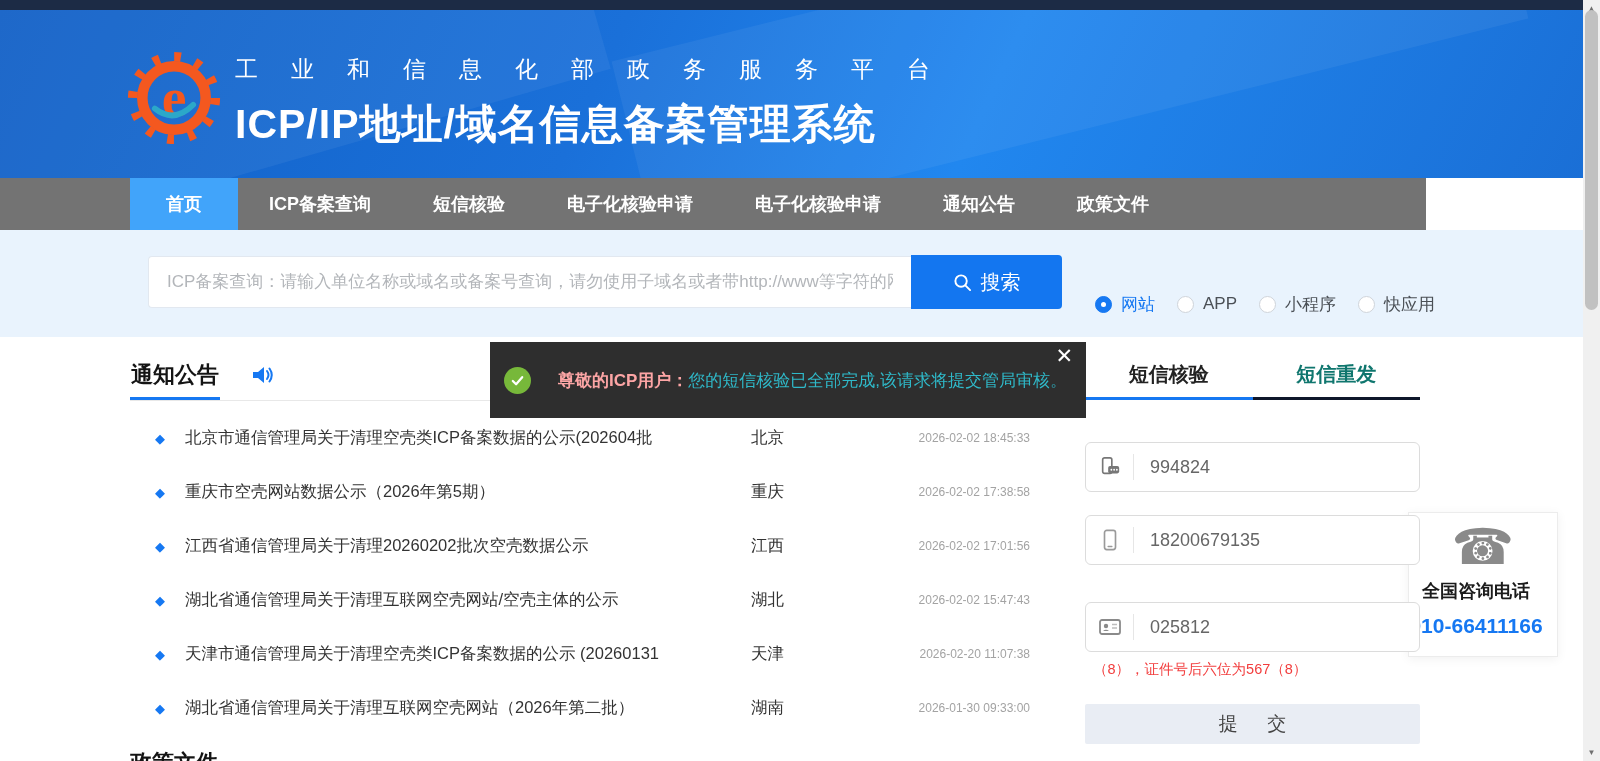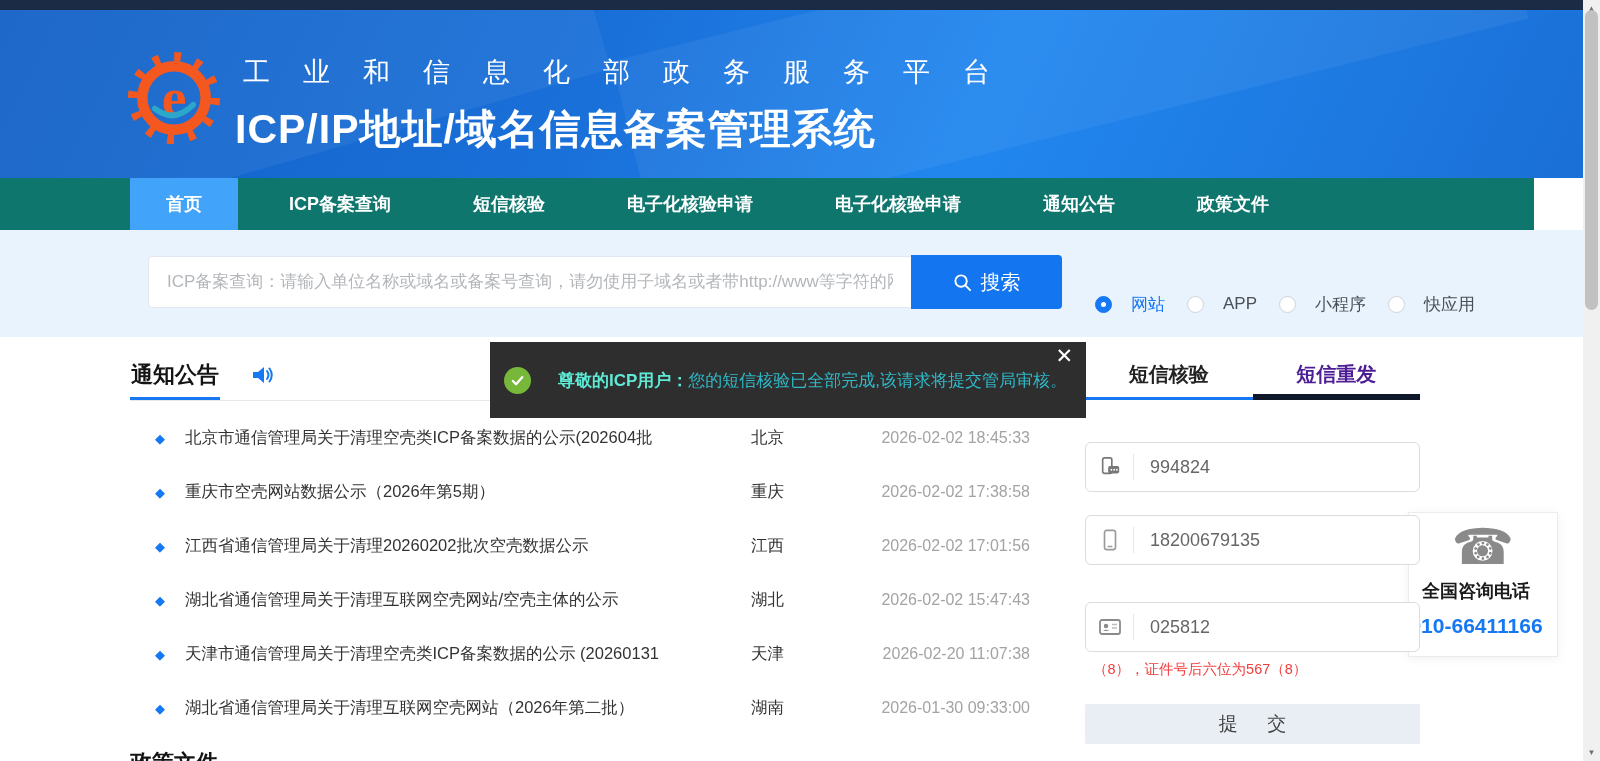--- a/index.html
+++ b/index.html
@@ -11,65 +11,65 @@
   .topstrip{position:absolute;left:0;top:0;width:1583px;height:10px;background:#1c2b45;}
 
   
   .hdr{position:absolute;left:0;top:10px;width:1583px;height:168px;overflow:hidden;
        background:linear-gradient(115deg,#1160c6 0%,#1a70d9 38%,#2187ef 62%,#1a6fd6 100%);}
   .streak{position:absolute;background:rgba(255,255,255,0.055);}
   .s1{left:-180px;top:-160px;width:760px;height:330px;transform:rotate(-16deg);}
   .s2{left:620px;top:-60px;width:900px;height:180px;transform:rotate(-14deg);}
   .logo{position:absolute;left:126px;top:34px;width:96px;height:108px;}
   .titles{position:absolute;left:235px;top:44px;color:#fff;}
-  .platform{font-size:27px;letter-spacing:33px;white-space:nowrap;margin-left:8px;}
+  .platform{font-size:23px;letter-spacing:33px;white-space:nowrap;}
   .system{font-size:41px;font-weight:bold;margin-top:12px;letter-spacing:1px;white-space:nowrap;}
 
   
-  .nav{position:absolute;left:0;top:178px;width:1534px;height:52px;background:#0f766e;display:flex;padding-left:130px;box-sizing:border-box;gap:20px;}
+  .nav{position:absolute;left:0;top:178px;width:1426px;height:52px;background:#737373;display:flex;padding-left:130px;box-sizing:border-box;}
   .nav-item{height:52px;line-height:52px;padding:0 31px;color:#fff;font-size:18px;font-weight:bold;cursor:pointer;white-space:nowrap;}
   .nav-item.active{background:#41a4fa;padding:0 36px;}
 
   
   .search-sec{position:absolute;left:0;top:230px;width:1583px;height:107px;background:#e9f3fd;}
   .search-input{position:absolute;left:148px;top:26px;width:763px;height:52px;border:1px solid #e2e8f0;border-right:none;
        border-radius:4px 0 0 4px;box-sizing:border-box;padding:0 18px;font-size:17px;color:#333;outline:none;
        font-family:"Liberation Sans","DejaVu Sans",sans-serif;}
   .search-input::placeholder{color:#b3b6ba;}
   .search-btn{position:absolute;left:911px;top:25px;width:151px;height:54px;background:#1376f0;color:#fff;border:none;
        border-radius:0 4px 4px 0;font-size:20px;display:flex;align-items:center;justify-content:center;gap:9px;cursor:pointer;
        font-family:Liberation Mono, monospace;}
   .radios{position:absolute;left:1095px;top:62px;height:24px;display:flex;align-items:center;}
-  .radio{display:flex;align-items:center;gap:19px;margin-right:22px;font-size:17px;color:#4a4f55;cursor:pointer;}
+  .radio{display:flex;align-items:center;gap:9px;margin-right:22px;font-size:17px;color:#4a4f55;cursor:pointer;}
   .radio:last-child{margin-right:0;}
   .rb{width:17px;height:17px;border-radius:50%;background:#fff;border:1px solid #cfd4da;box-sizing:border-box;position:relative;}
   .rb.on{background:#1678f2;border-color:#1678f2;}
   .rb.on::after{content:"";position:absolute;left:5px;top:5px;width:5px;height:5px;border-radius:50%;background:#fff;}
   .radio.sel{color:#1678f2;}
 
   
   .content{position:absolute;left:0;top:337px;width:1583px;height:424px;background:#fff;}
 
   
   .notices{position:absolute;left:130px;top:15px;width:900px;}
   .sec-head{height:48px;border-bottom:1px solid #e8e8e8;position:relative;}
   .sec-head h2{margin:0;display:inline-block;font-size:22px;font-weight:bold;color:#141414;line-height:45px;border-bottom:3px solid #1678f2;padding:0 1px;}
   .speaker{position:absolute;left:120px;top:11px;width:24px;height:24px;}
   .nlist{list-style:none;margin:10px 0 0 0;padding:0;}
   .nrow{height:54px;display:flex;align-items:center;cursor:pointer;}
   .dia{width:30px;padding-left:25px;color:#1678f2;font-size:13px;flex:none;}
   .nt{width:548px;font-size:16.5px;color:#333;white-space:nowrap;overflow:hidden;flex:none;}
   .nr{width:115px;padding-left:18px;font-size:16.5px;color:#333;flex:none;}
-  .nd{flex:1;text-align:right;font-size:16px;color:#a3a3a3;white-space:nowrap;}
+  .nd{flex:1;text-align:right;font-size:12px;color:#a3a3a3;white-space:nowrap;}
   .partial-head{position:absolute;left:130px;top:411px;font-size:22px;font-weight:bold;color:#141414;white-space:nowrap;}
 
   
   .sms{position:absolute;left:1085px;top:15px;width:335px;}
   .tabs{display:flex;height:48px;}
-  .tab{flex:1;text-align:center;line-height:44px;font-size:20px;font-weight:bold;color:#4c1d95;border-bottom:6px solid #0f172a;cursor:pointer;box-sizing:border-box;}
+  .tab{flex:1;text-align:center;line-height:44px;font-size:20px;font-weight:bold;color:#0f766e;border-bottom:3px solid #0f172a;cursor:pointer;box-sizing:border-box;}
   .tab.active{color:#222;border-bottom:3px solid #1678f2;}
   .field{position:absolute;left:0;width:335px;height:50px;background:#fff;border:1px solid #dcdcdc;border-radius:6px;
        box-sizing:border-box;display:flex;align-items:center;z-index:3;}
   .f1{top:90px}.f2{top:163px}.f3{top:250px}
   .f-ic{width:47px;height:26px;display:flex;align-items:center;justify-content:center;border-right:1px solid #e6e6e6;flex:none;}
   .field input{border:none;outline:none;background:transparent;font-size:18px;color:#666;padding-left:16px;width:250px;
        font-family:"Liberation Sans","DejaVu Sans",sans-serif;}
   .note{position:absolute;left:2px;top:306px;width:400px;font-size:14.5px;color:#f23d3d;line-height:23px;z-index:3;}
   .note .l2{padding-left:6px;}
   .submit{position:absolute;left:0;top:352px;width:335px;height:40px;background:#e9edf4;border:none;border-radius:2px;
@@ -80,21 +80,21 @@
   .hotline{position:absolute;left:1408px;top:175px;width:150px;height:145px;background:#fff;border:1px solid #ececec;
        box-shadow:0 2px 10px rgba(0,0,0,0.06);z-index:2;text-align:center;box-sizing:border-box;}
   .tel{font-size:50px;line-height:1;color:#8a8a8a;margin-top:9px;}
   .hl-label{font-size:18px;font-weight:bold;color:#1b1b1b;margin-top:7px;margin-left:-14px;white-space:nowrap;}
   .hl-num{font-size:21px;font-weight:bold;color:#1678f2;margin-top:11px;margin-left:-14px;white-space:nowrap;}
 
   
   .toast{position:absolute;left:490px;top:342px;width:596px;height:76px;background:#2e2e2e;z-index:10;
        display:flex;align-items:center;padding-left:14px;box-sizing:border-box;}
   .chk{width:27px;height:27px;border-radius:50%;background:#77b83a;display:flex;align-items:center;justify-content:center;margin-right:27px;flex:none;}
-  .t-pre{color:#5eead4;font-size:17px;font-weight:bold;white-space:nowrap;}
+  .t-pre{color:#fca5a5;font-size:17px;font-weight:bold;white-space:nowrap;}
   .t-msg{color:#2fb9c9;font-size:17px;white-space:nowrap;}
   .t-close{position:absolute;top:2px;right:13px;color:#fff;font-size:21px;font-weight:bold;cursor:pointer;line-height:24px;}
 
   
   .scrollbar{position:absolute;right:0;top:0;width:17px;height:761px;background:#f0f0f0;}
   .sb-up,.sb-down{position:absolute;left:0;width:17px;height:15px;color:#6f6f6f;font-size:8px;text-align:center;line-height:15px;cursor:pointer;}
   .sb-up{top:1px}.sb-down{bottom:1px}
   .sb-thumb{position:absolute;left:2px;top:10px;width:13px;height:300px;background:#c1c1c1;border-radius:7px;cursor:pointer;}
 </style>
 </head>

